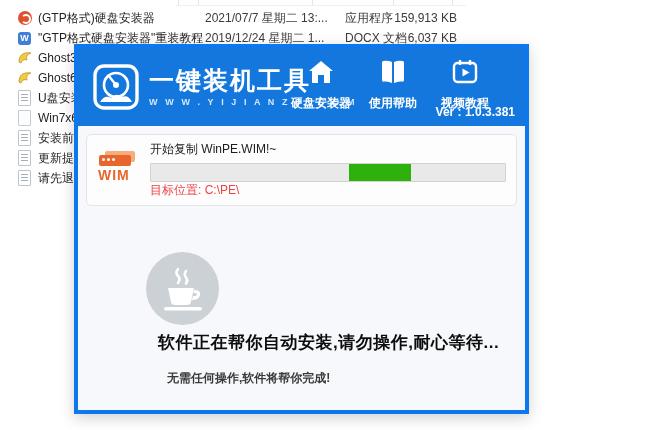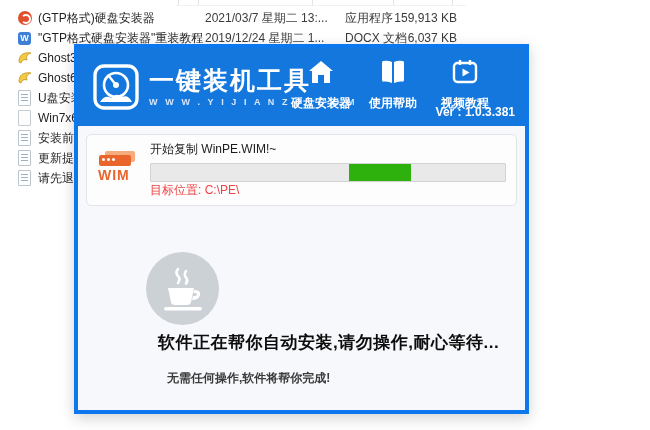--- a/index.html
+++ b/index.html
@@ -68,21 +68,21 @@
     <div class="col-tick" style="left:312px"></div>
     <div class="col-tick" style="left:393px"></div>
     <div class="col-tick" style="left:452px"></div>
     <div class="hdr-line"></div>
     <div id="file-rows">
     <div class="file-row" style="top: 8px;">
       <span class="file-icon">
             <span class="ic-app"></span>
           </span>
       <span class="f-name">(GTP格式)硬盘安装器</span>
-      <span class="f-date">2021/03/7 星期二 13:...</span>
+      <span class="f-date">2021/07/7 星期二 13:...</span>
       <span class="f-type">应用程序</span>
       <span class="f-size">159,913 KB</span>
     </div>
 
     <div class="file-row" style="top: 28px;">
       <span class="file-icon">
             <span class="ic-word">W</span>
           </span>
       <span class="f-name">"GTP格式硬盘安装器"重装教程</span>
       <span class="f-date">2019/12/24 星期二 1...</span>

